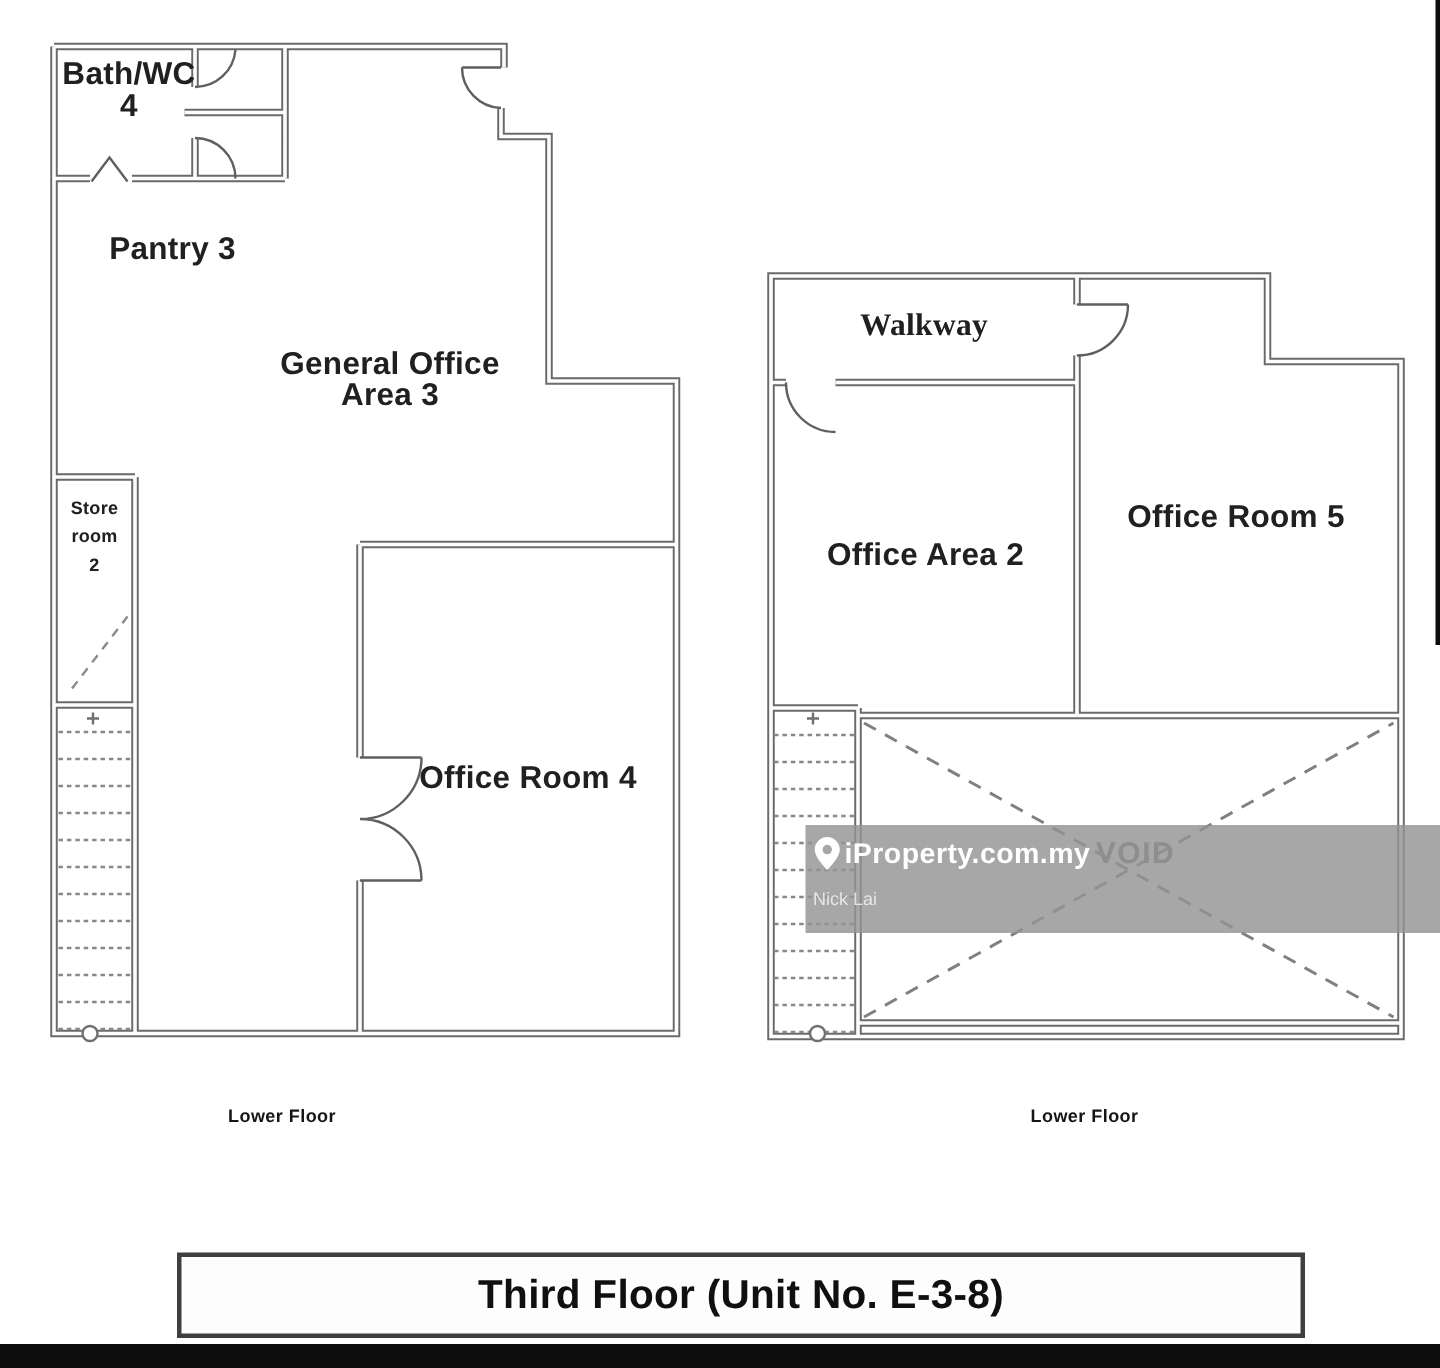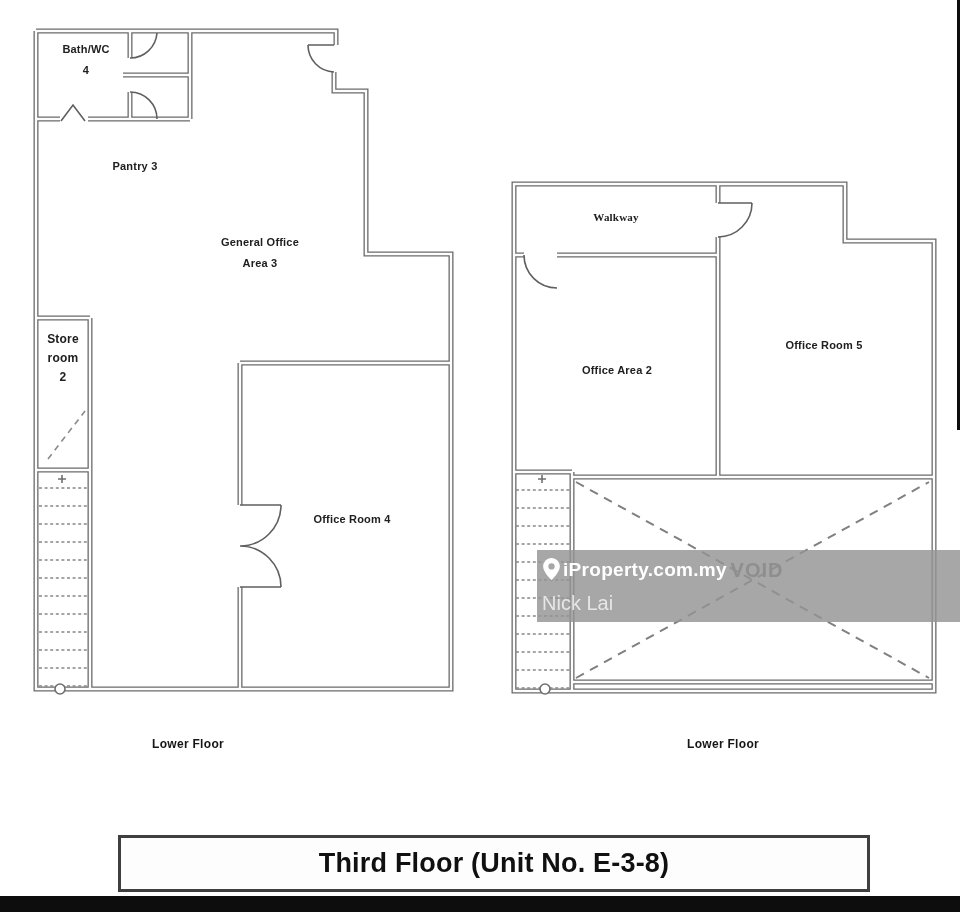--- a/index.html
+++ b/index.html
@@ -3,21 +3,21 @@
 <meta charset="utf-8">
 <style>
   html,body{margin:0;padding:0;background:#ffffff;}
   #stage{
     position:relative;width:960px;height:912px;overflow:hidden;
     background:#ffffff;font-family:"Liberation Sans", sans-serif;color:#1c1c1c;
   }
   #planlines{position:absolute;left:0;top:0;}
   .lbl{
     position:absolute;transform:translate(-50%,-50%);
-    text-align:center;font-size:11px;font-weight:700;color:#202020;
+    text-align:center;font-size:21px;font-weight:700;color:#202020;
     line-height:21px;white-space:nowrap;letter-spacing:.2px;
   }
   .lbl span{display:block;}
   .lbl.small{font-size:12px;line-height:19px;}
   .caption{
     position:absolute;transform:translate(-50%,-50%);
     font-size:12px;font-weight:700;color:#161616;white-space:nowrap;letter-spacing:.3px;
   }
   .void-lbl{
     position:absolute;transform:translate(-50%,-50%);
@@ -25,21 +25,21 @@
   }
   #watermark{
     position:absolute;left:537px;top:550px;width:423px;height:72px;
     background:rgba(148,148,148,0.82);
   }
   #watermark .brand{
     position:absolute;left:26px;top:9px;font-size:19px;font-weight:700;color:#ffffff;
     letter-spacing:.3px;white-space:nowrap;
   }
   #watermark .agent{
-    position:absolute;left:5px;top:42px;font-size:20px;font-weight:400;
+    position:absolute;left:5px;top:42px;font-size:12px;font-weight:400;
     color:rgba(255,255,255,0.72);white-space:nowrap;
   }
   #watermark .pin{position:absolute;left:6px;top:8px;}
   #titlebox{
     position:absolute;left:118px;top:835px;width:752px;height:57px;
     border:3px solid #3f3f3f;box-sizing:border-box;background:#fdfdfd;
     display:flex;align-items:center;justify-content:center;
   }
   #titlebox .t{font-size:27px;font-weight:700;color:#101010;letter-spacing:.2px;white-space:nowrap;}
   #bottombar{position:absolute;left:0;top:896px;width:960px;height:16px;background:#0d0d0d;}
@@ -147,21 +147,21 @@
       <line x1="576" y1="482" x2="929" y2="678"></line>
       <line x1="576" y1="678" x2="929" y2="482"></line>
     </g>
     <line x1="48" y1="459" x2="85" y2="411" stroke="#8a8a8a" stroke-width="1.6" stroke-dasharray="6,5"></line>
   </svg>
 
   <div class="lbl" style="left:86px;top:60px;">
     <span>Bath/WC</span>
     <span>4</span>
   </div>
-  <div class="lbl" style="left:115px;top:166px;margin-left:20px;">Pantry 3</div>
+  <div class="lbl" style="left:115px;top:166px;">Pantry 3</div>
   <div class="lbl" style="left:260px;top:253px;">
     <span>General Office</span>
     <span>Area 3</span>
   </div>
   <div class="lbl small" style="left:63px;top:358px;">
     <span>Store</span>
     <span>room</span>
     <span>2</span>
   </div>
   <div class="lbl" style="left:352px;top:519px;">Office Room 4</div>

